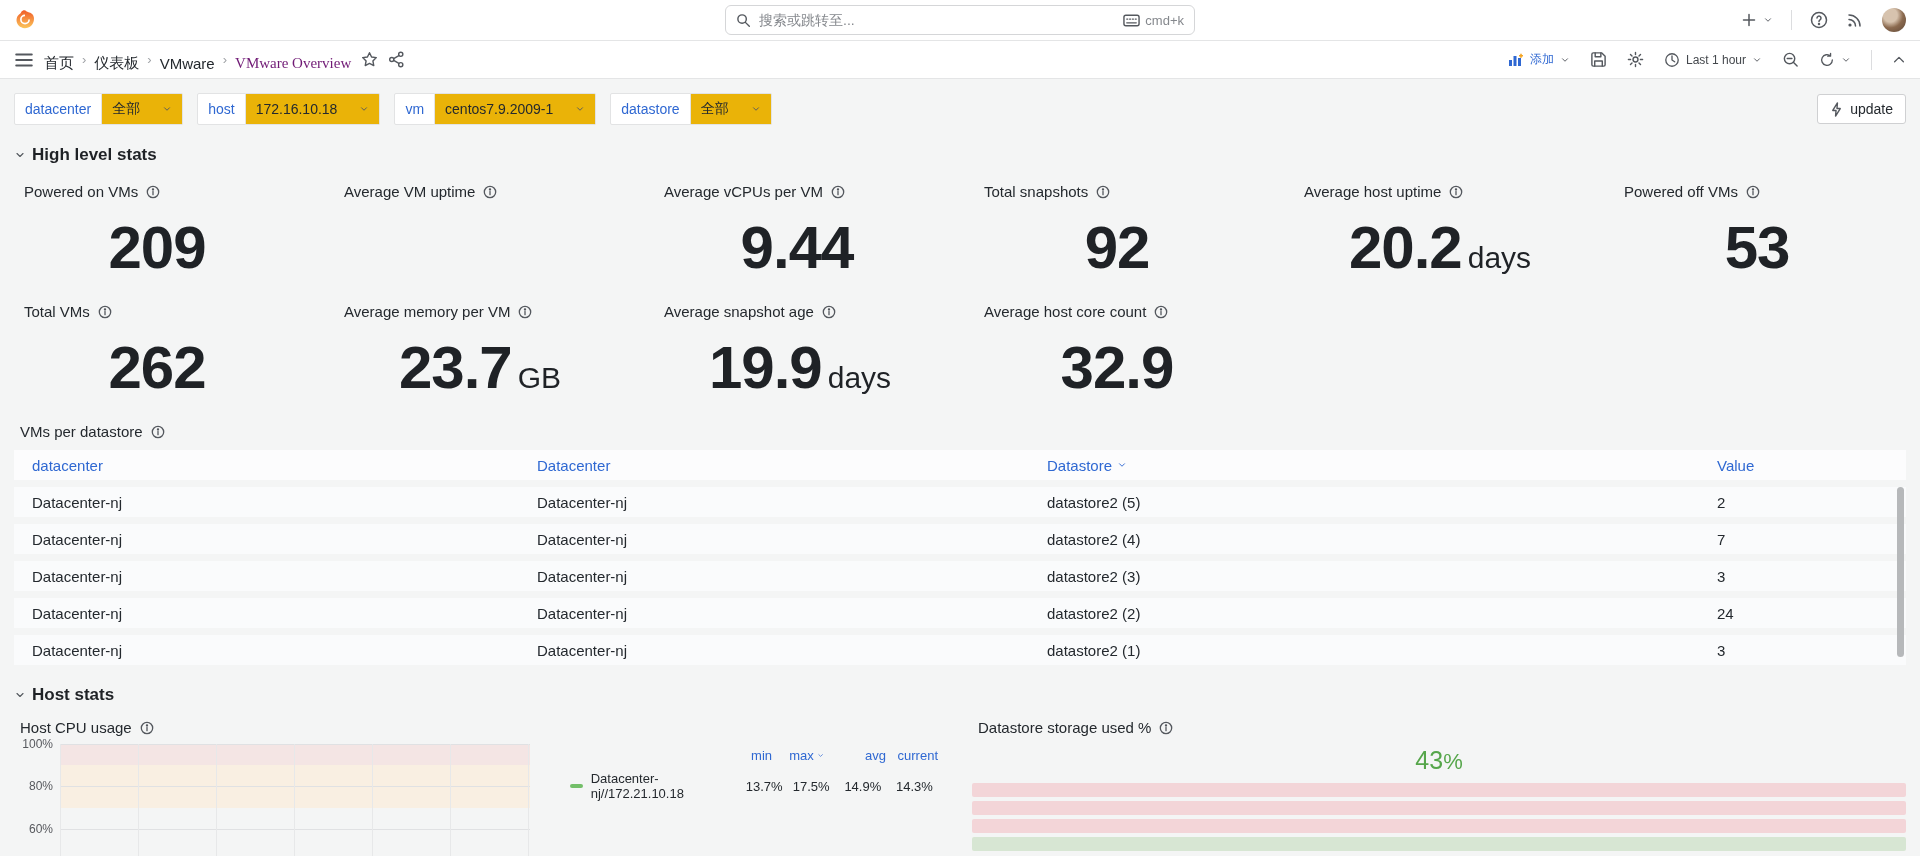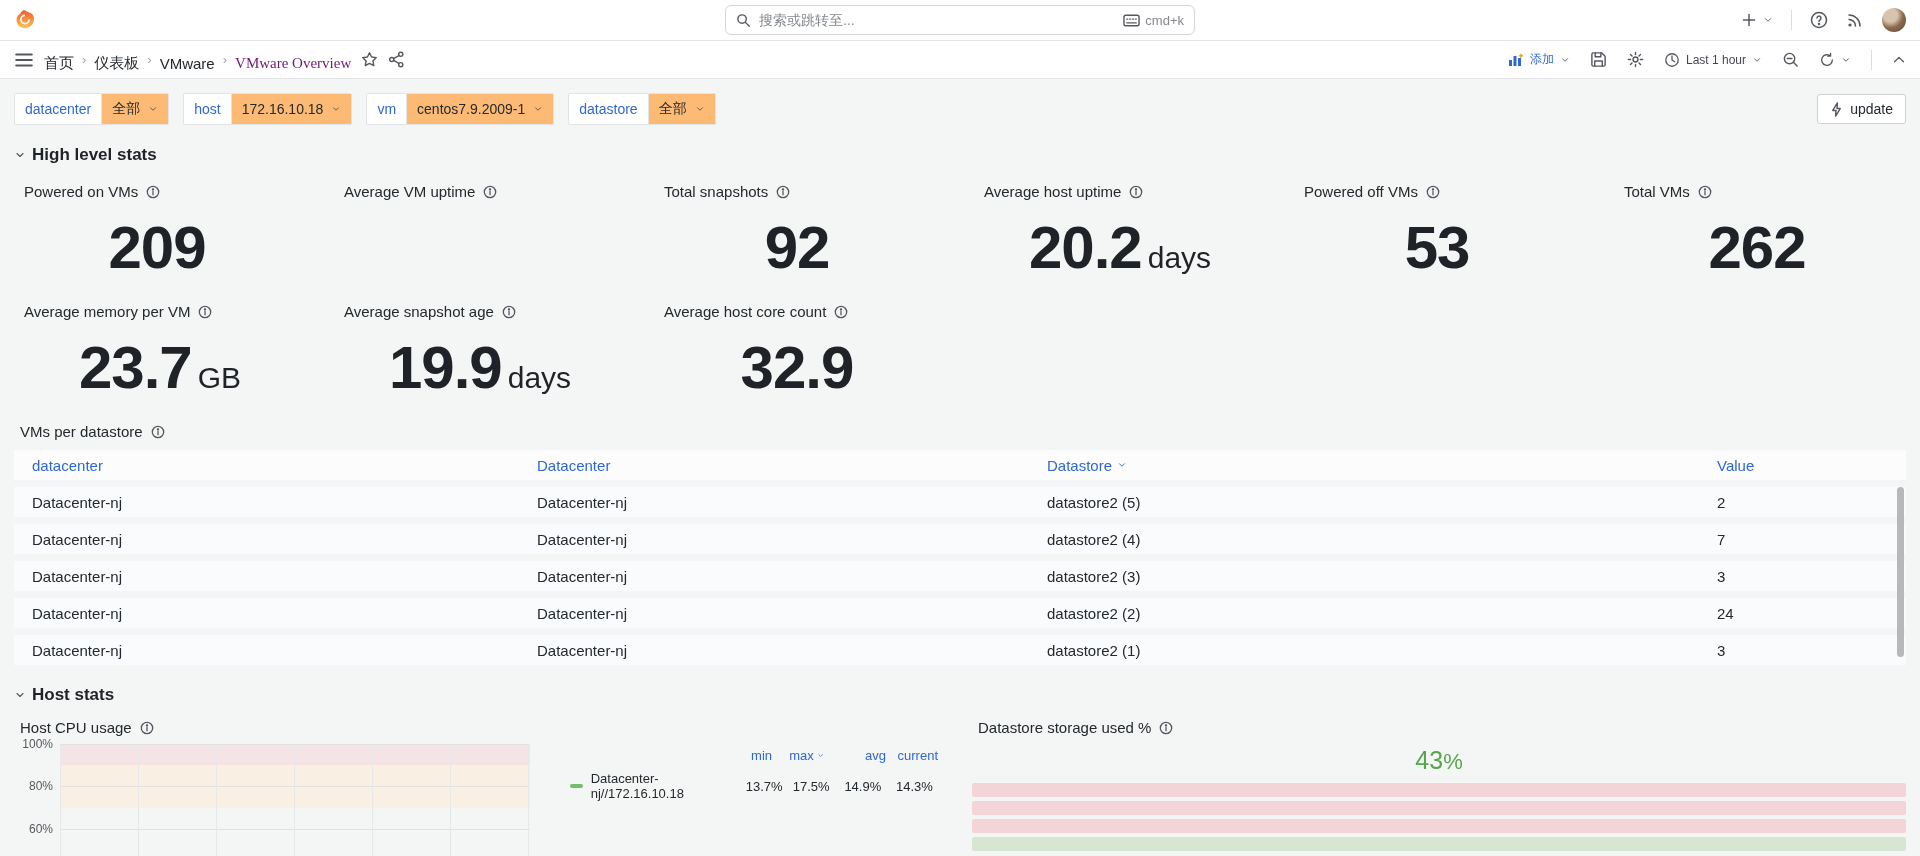--- a/index.html
+++ b/index.html
@@ -37,21 +37,21 @@
   .nav-actions { margin-left:auto; display:flex; align-items:center; gap:20px; font-size:12px; }
   .nav-item { display:flex; align-items:center; gap:6px; color:#44484d; cursor:pointer; }
   .add-label { color:#2f68d2; font-weight:500; }
   .chev { stroke:#6e7176; }
 
   
   .varsrow { display:flex; align-items:center; padding:14px 14px 10px 14px; gap:14px; }
   .var { display:flex; align-items:stretch; }
   .var-label { display:flex; align-items:center; padding:0 10px; height:32px; background:#fff;
                border:1px solid #e2e3e4; border-radius:2px 0 0 2px; color:#2f68d2; font-size:14px; }
-  .var-value { display:flex; align-items:center; gap:8px; padding:0 10px; height:32px; background:#fdba74;
+  .var-value { display:flex; align-items:center; gap:22px; padding:0 10px; height:32px; background:#eab308;
                border:1px solid #e2e3e4; border-left:0; border-radius:0 2px 2px 0; font-size:14px; color:#24292e; cursor:pointer; }
   .update-btn { margin-left:auto; display:flex; align-items:center; gap:7px; height:30px; padding:0 12px;
                 background:#fff; border:1px solid #cfd0d2; border-radius:3px; font-size:14px; color:#24292e; cursor:pointer; }
 
   
   .section-h { display:flex; align-items:center; gap:6px; padding:10px 14px 4px 14px;
                font-size:17px; font-weight:700; color:#1f2226; cursor:pointer; }
 
   
   .stats-grid { display:grid; grid-template-columns:repeat(6,1fr); }
@@ -299,20 +299,31 @@
     </div>
     <div class="stat">
       <div class="stat-title">
           <span>Average VM uptime</span>
         <svg class="i info-btn" width="14" height="14" viewBox="0 0 16 16">
             <circle cx="8" cy="8" r="6.5"></circle>
             <path d="M8 7.5V11"></path>
             <circle cx="8" cy="5" r="0.6" fill="#54585e"></circle>
           </svg>
         </div>
+    </div>
+    <div class="stat">
+      <div class="stat-title">
+          <span>Average vCPUs per VM</span>
+        <svg class="i info-btn" width="14" height="14" viewBox="0 0 16 16">
+            <circle cx="8" cy="8" r="6.5"></circle>
+            <path d="M8 7.5V11"></path>
+            <circle cx="8" cy="5" r="0.6" fill="#54585e"></circle>
+          </svg>
+        </div>
+      <div class="stat-value-wrap"><span class="stat-value">9.44</span><span class="stat-unit"></span></div>
     </div>
     <div class="stat">
       <div class="stat-title">
           <span>Total snapshots</span>
         <svg class="i info-btn" width="14" height="14" viewBox="0 0 16 16">
             <circle cx="8" cy="8" r="6.5"></circle>
             <path d="M8 7.5V11"></path>
             <circle cx="8" cy="5" r="0.6" fill="#54585e"></circle>
           </svg>
         </div>
@@ -487,21 +498,21 @@
                 <span>max</span>
               <svg class="i" width="9" height="9" viewBox="0 0 16 16" style="stroke:#2f68d2">
                   <path d="M4 6l4 4 4-4"></path>
                 </svg>
               </span>
             <span style="width:62px">avg</span>
             <span>current</span>
           </div>
           <div class="legend-row">
             <span class="swatch"></span>
-            <span class="series-name">Datacenter-nj//172.16.10.18</span>
+            <span class="series-name">Datacenter-nj//172.21.10.18</span>
             <span class="val">13.7%</span>
             <span class="val">17.5%</span>
             <span class="val" style="width:62px">14.9%</span>
             <span class="val">14.3%</span>
           </div>
         </div>
       </div>
     </div>
 
     <div class="panel">

